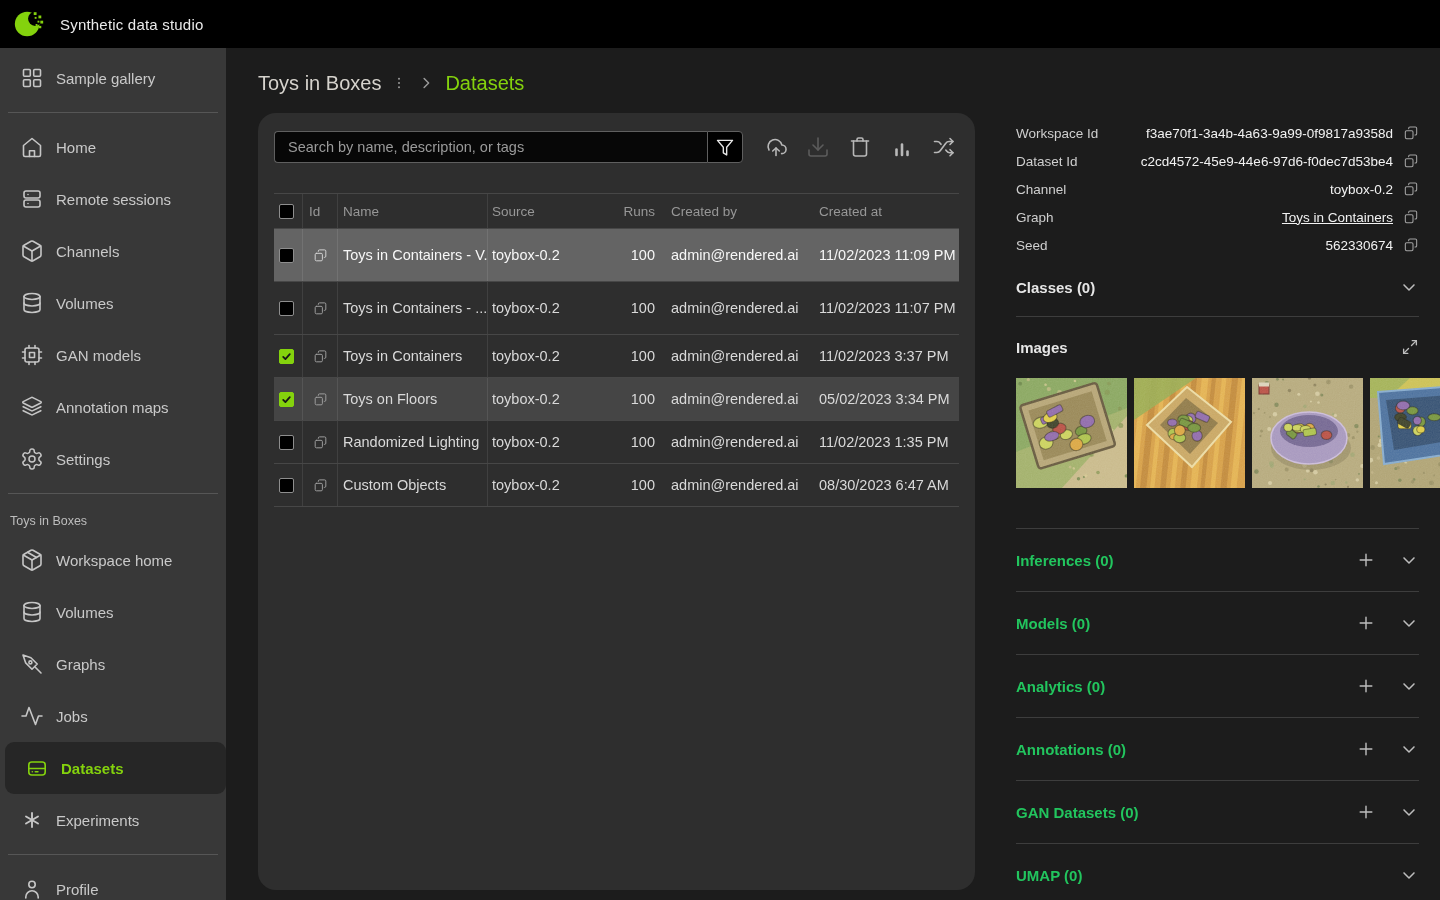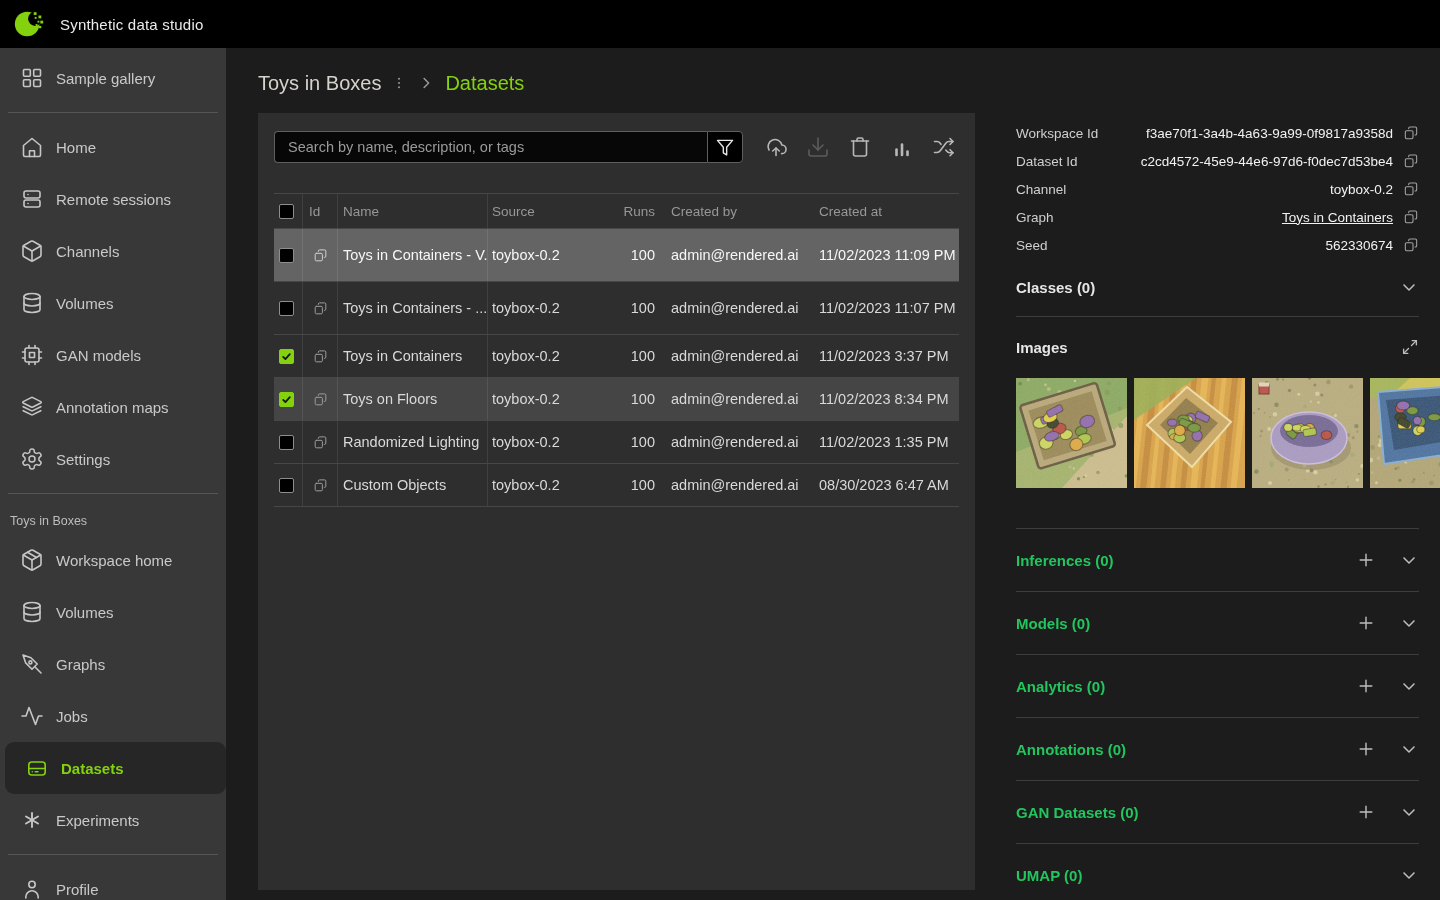--- a/index.html
+++ b/index.html
@@ -40,21 +40,21 @@
   .side-section{font-size:12.5px;color:#bdbdbd;padding:12px 0 6px 10px;}
 
   
   .main{flex:1;min-width:0;display:flex;flex-direction:column;background:#1c1c1c;}
   .crumbs{display:flex;align-items:center;margin:20px 0 0 32px;height:30px;gap:10px;}
   .crumb-ws{font-size:20px;color:#d6d3cd;cursor:pointer;}
   .kebab{color:#9a9a9a;cursor:pointer;}
   .sep{color:#9a9a9a;}
   .crumb-cur{font-size:20px;color:var(--accent);font-weight:400;}
 
-  .panel{background:#2e2e2e;margin:15px 0 10px 32px;flex:1;padding:18px 16px 0;overflow:hidden;}
+  .panel{background:#2e2e2e;margin:15px 0 10px 32px;flex:1;padding:18px 16px 0;overflow:hidden;border-radius:18px;}
   .toolbar{display:flex;align-items:center;}
   .search{display:flex;width:469px;}
   .search input{
     width:433px;height:32px;background:#070707;border:1px solid #5f5f5f;border-right:none;
     border-radius:4px 0 0 4px;color:#ddd;font-size:14.5px;padding:0 13px;outline:none;
     font-family:"Liberation Sans",sans-serif;
   }
   .search input::placeholder{color:#9a9a9a;}
   .filter-btn{width:36px;height:32px;background:#000;border:1px solid #5f5f5f;
     border-radius:0 4px 4px 0;display:flex;align-items:center;justify-content:center;cursor:pointer;}
@@ -481,21 +481,21 @@
                       <path d="M8.5 5.5V5a2 2 0 0 1 2-2h8a2 2 0 0 1 2 2v8a2 2 0 0 1-2 2h-.5"></path>
                     </svg>
                   </span>
                 </span>
               </span>
               <span class="cell c-name vb">Toys on Floors</span>
               <span class="cell c-source">toybox-0.2</span>
               <span class="cell c-runs">100</span>
               <span class="cell c-by">admin@rendered.ai</span>
               <span class="cell c-date">
-                <span class="wrapbox">11/02/2023 8:34 PM</span>
+                <span class="wrapbox">05/02/2023 3:34 PM</span>
               </span>
             </div>
             <div class="trow body">
               <span class="cell c-check vb">
                 <span class="cbx"></span>
               </span>
               <span class="cell c-id vb">
                 <span class="ibtn">
                   <span class="icon i15">
                     <svg viewBox="0 0 24 24" fill="none" stroke="currentColor" stroke-width="1.6" stroke-linecap="round" stroke-linejoin="round">

